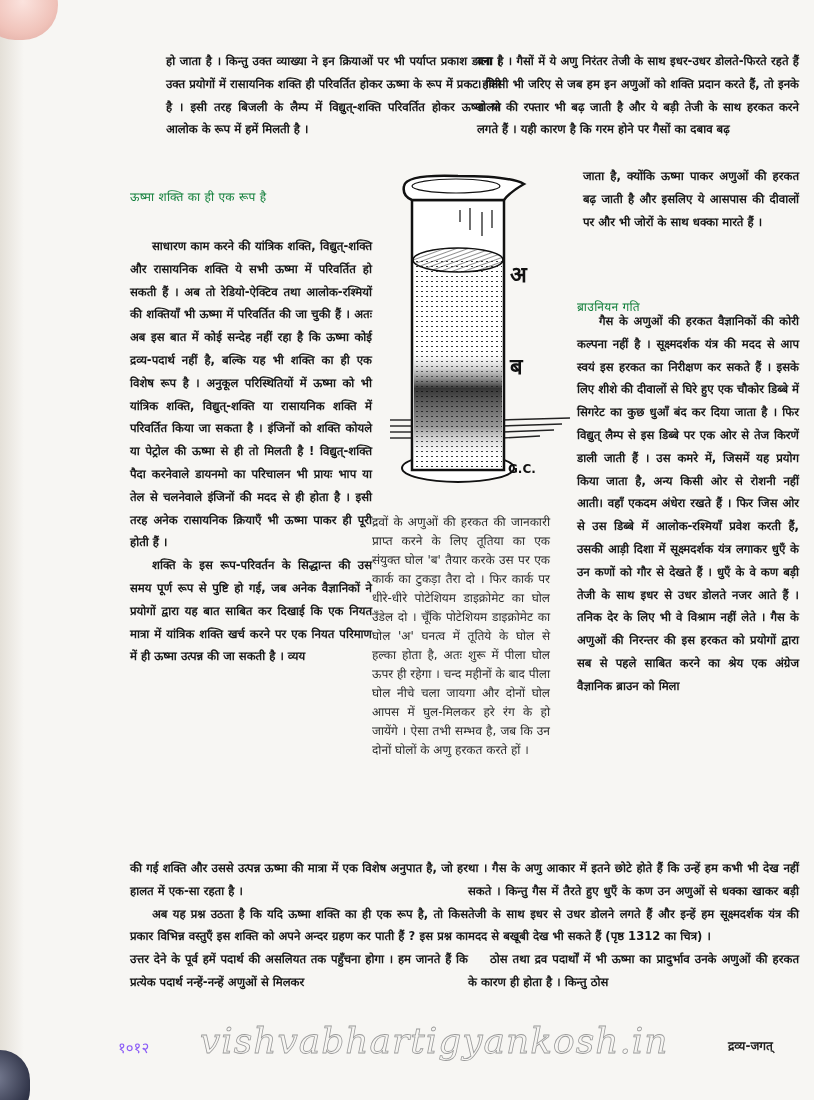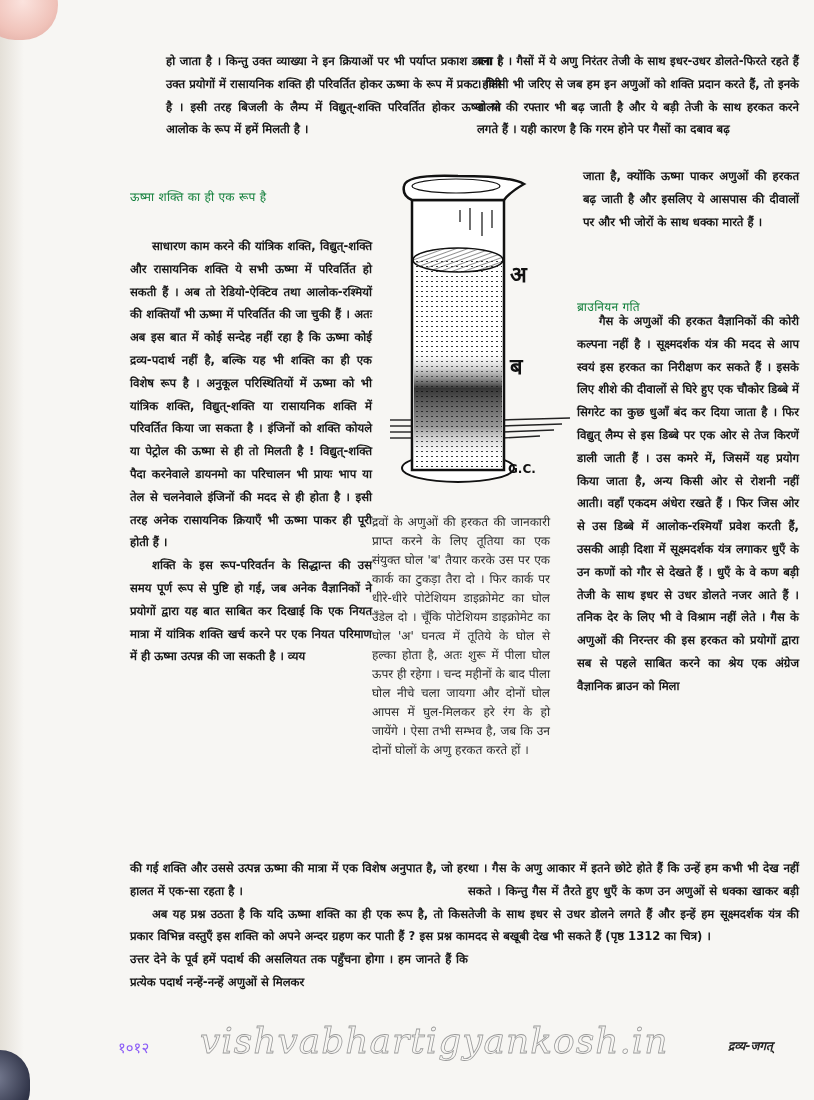--- a/index.html
+++ b/index.html
@@ -42,21 +42,21 @@
   #caption p { text-align: justify; }
   #heading-1 { left: 130px; top: 188px; width: 242px; }
   #heading-2 { left: 577px; top: 298px; width: 222px; }
   .figure { position: absolute; left: 390px; top: 170px; width: 180px; height: 330px; }
   .fig-label { position: absolute; font-size: 22px; font-weight: bold; color: #111; }
   #fig-label-a { left: 120px; top: 88px; }
   #fig-label-b { left: 120px; top: 180px; }
   #fig-credit { left: 118px; top: 292px; font-size: 12px; font-weight: bold; }
   .footer { position: absolute; top: 1037px; font-size: 13px; }
   #page-number { left: 118px; font-size: 15px; color: #8b5cf6; }
-  #footer-title { left: 728px; font-size: 12px; font-weight: bold; color: #222; font-style: italic; }
+  #footer-title { left: 728px; font-size: 12px; font-weight: bold; color: #222; }
   #watermark {
     position: absolute; left: 200px; top: 1020px; font-family: "DejaVu Serif", serif;
     font-style: italic; font-size: 36px; color: transparent;
     -webkit-text-stroke: 0.8px #9a9a9a; letter-spacing: 1px;
   }
 </style>
 </head>
 <body>
 
 <div class="page-shadow"></div>
@@ -88,20 +88,21 @@
 </div>
 
 <div class="heading" id="heading-2">ब्राउनियन गति</div>
 
 <div class="col" id="col-right-mid" style="top:310px">
   <p class="indent">गैस के अणुओं की हरकत वैज्ञानिकों की कोरी कल्पना नहीं है । सूक्ष्मदर्शक यंत्र की मदद से आप स्वयं इस हरकत का निरीक्षण कर सकते हैं । इसके लिए शीशे की दीवालों से घिरे हुए एक चौकोर डिब्बे में सिगरेट का कुछ धुआँ बंद कर दिया जाता है । फिर विद्युत् लैम्प से इस डिब्बे पर एक ओर से तेज किरणें डाली जाती हैं । उस कमरे में, जिसमें यह प्रयोग किया जाता है, अन्य किसी ओर से रोशनी नहीं आती। वहाँ एकदम अंधेरा रखते हैं । फिर जिस ओर से उस डिब्बे में आलोक-रश्मियाँ प्रवेश करती हैं, उसकी आड़ी दिशा में सूक्ष्मदर्शक यंत्र लगाकर धुएँ के उन कणों को गौर से देखते हैं । धुएँ के वे कण बड़ी तेजी के साथ इधर से उधर डोलते नजर आते हैं । तनिक देर के लिए भी वे विश्राम नहीं लेते । गैस के अणुओं की निरन्तर की इस हरकत को प्रयोगों द्वारा सब से पहले साबित करने का श्रेय एक अंग्रेज वैज्ञानिक ब्राउन को मिला</p>
 </div>
 
 <div class="col" id="col-right-bot">
   <p>था । गैस के अणु आकार में इतने छोटे होते हैं कि उन्हें हम कभी भी देख नहीं सकते । किन्तु गैस में तैरते हुए धुएँ के कण उन अणुओं से धक्का खाकर बड़ी तेजी के साथ इधर से उधर डोलने लगते हैं और इन्हें हम सूक्ष्मदर्शक यंत्र की मदद से बखूबी देख भी सकते हैं (पृष्ठ 1312 का चित्र) ।</p>
+  <p class="indent">ठोस तथा द्रव पदार्थों में भी ऊष्मा का प्रादुर्भाव उनके अणुओं की हरकत के कारण ही होता है । किन्तु ठोस</p>
 </div>
 
 <div class="figure">
   <svg width="180" height="330" viewBox="0 0 180 330">
     <defs>
       <pattern id="hatch" width="4" height="4" patternUnits="userSpaceOnUse" patternTransform="rotate(-20)">
         <line x1="0" y1="0" x2="4" y2="0" stroke="#222" stroke-width="1"></line>
       </pattern>
       <pattern id="dots" width="5" height="5" patternUnits="userSpaceOnUse">
         <rect x="1" y="1" width="2" height="1" fill="#333"></rect>

